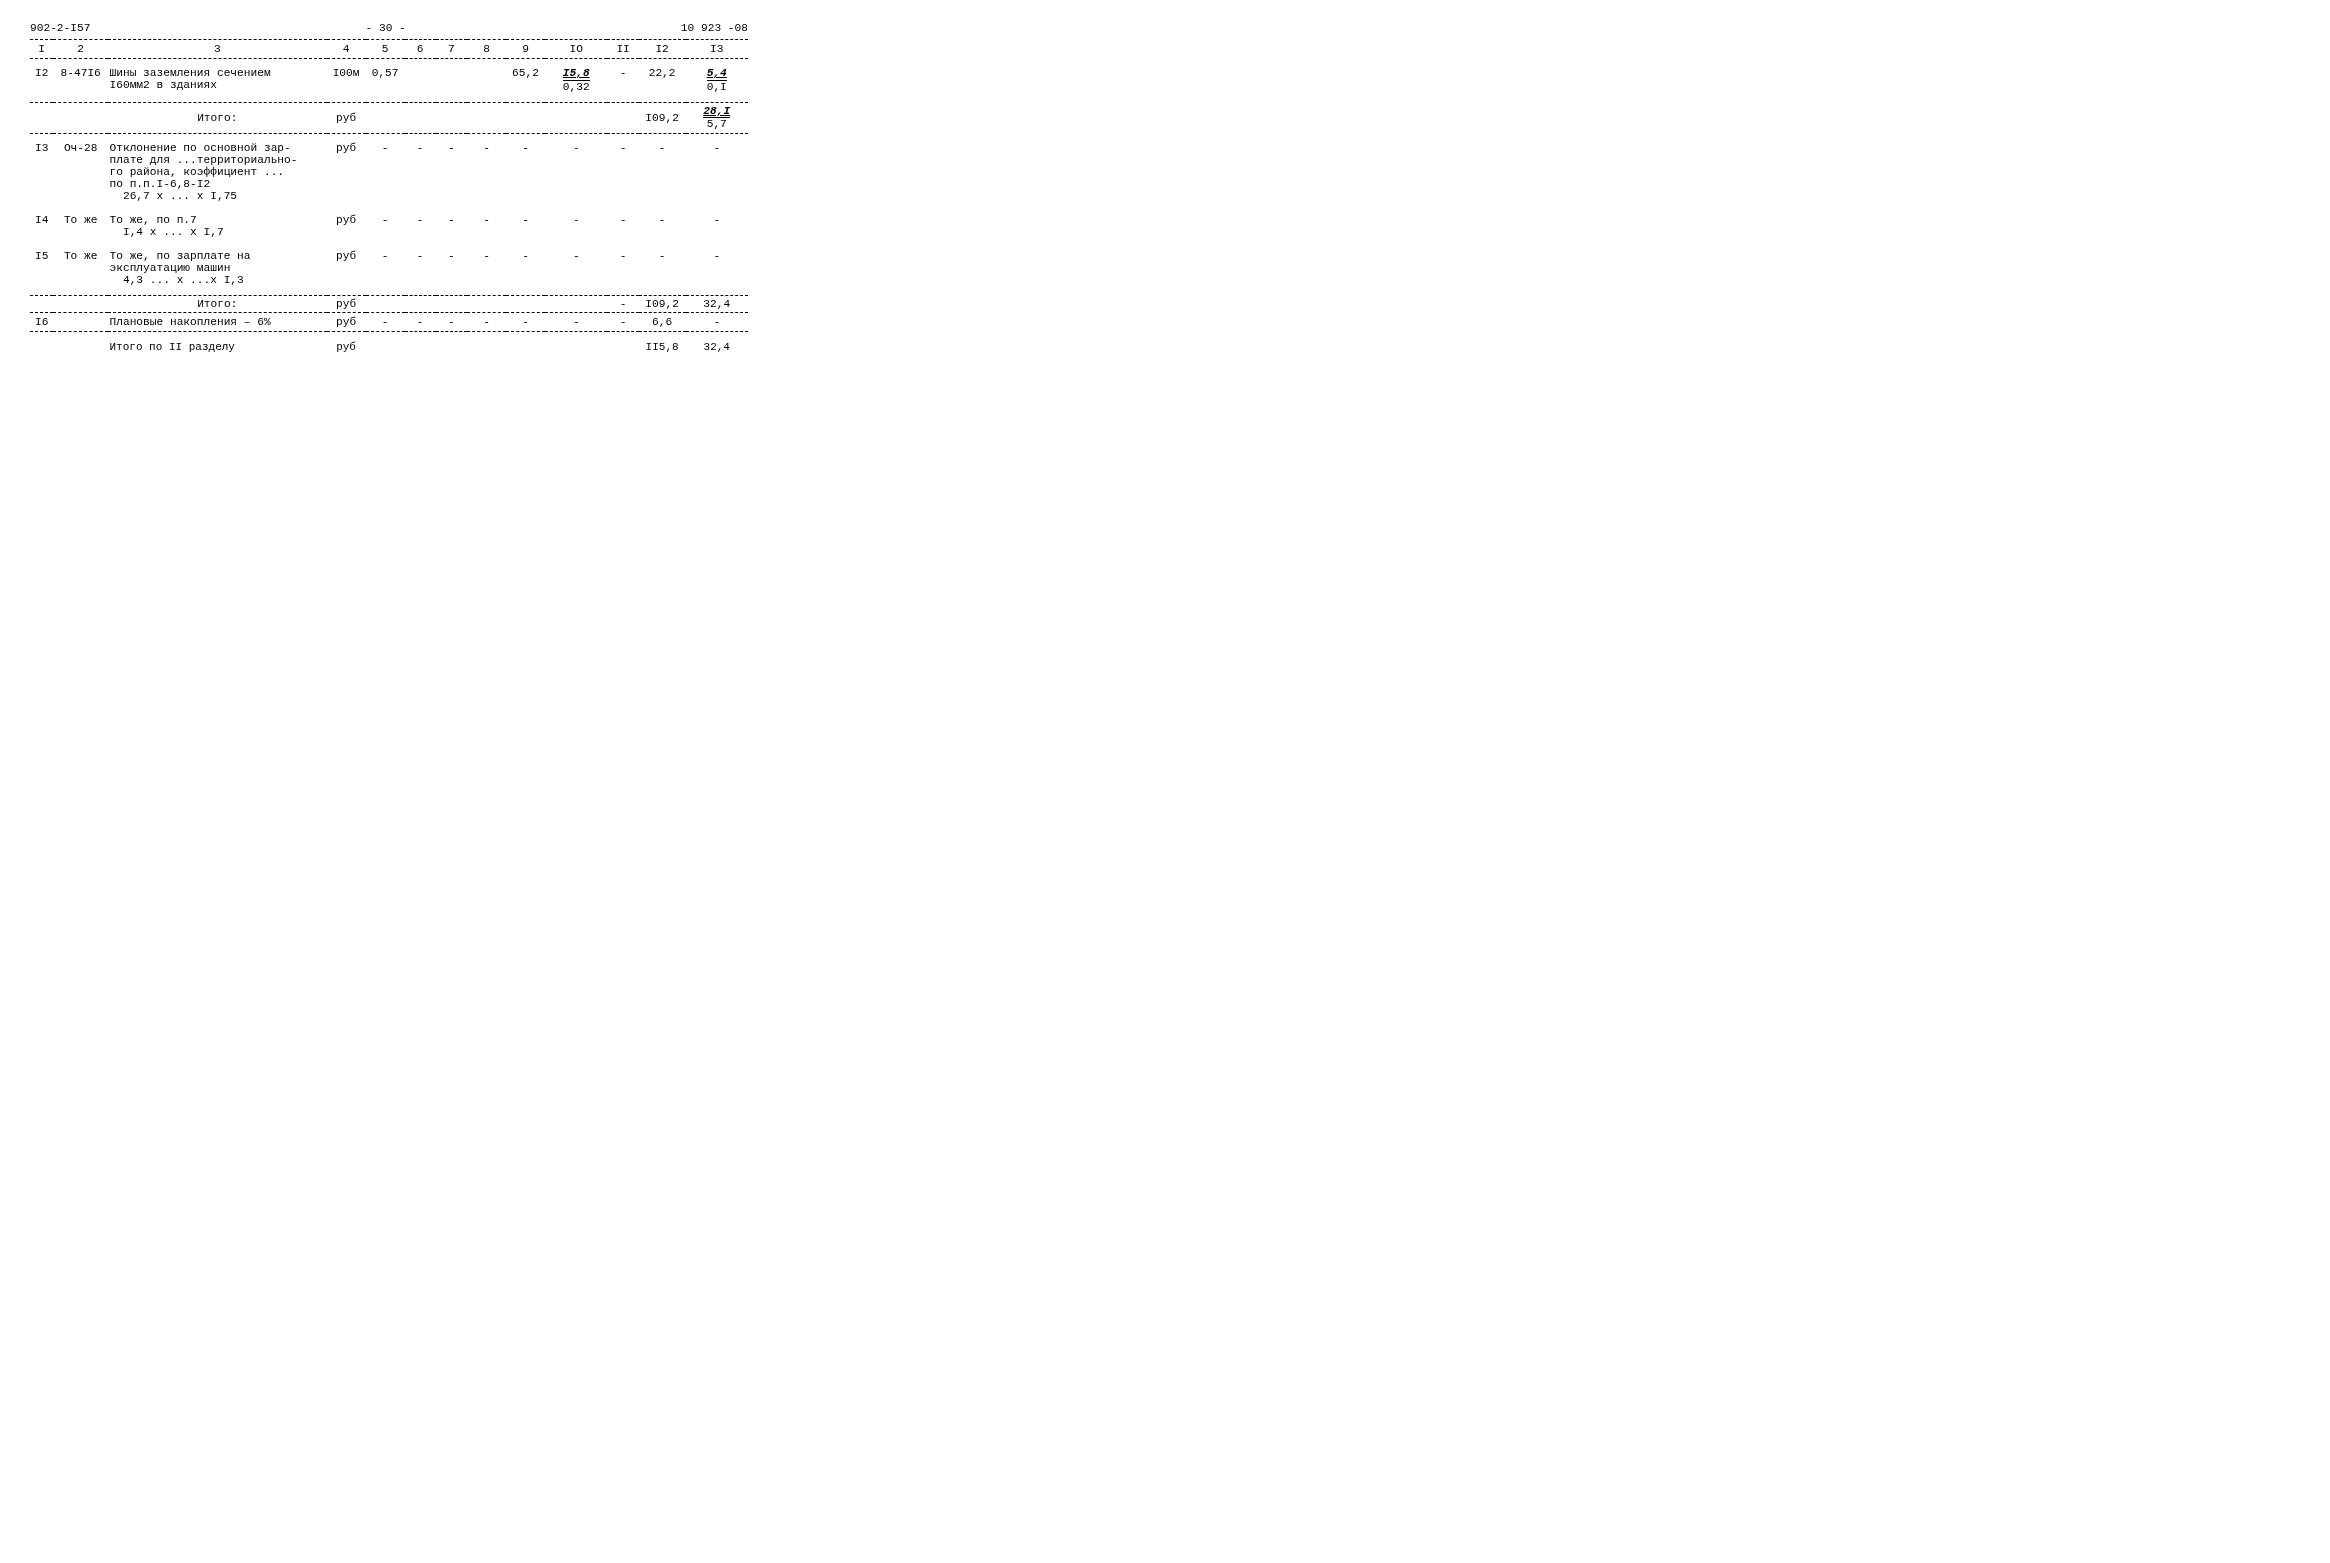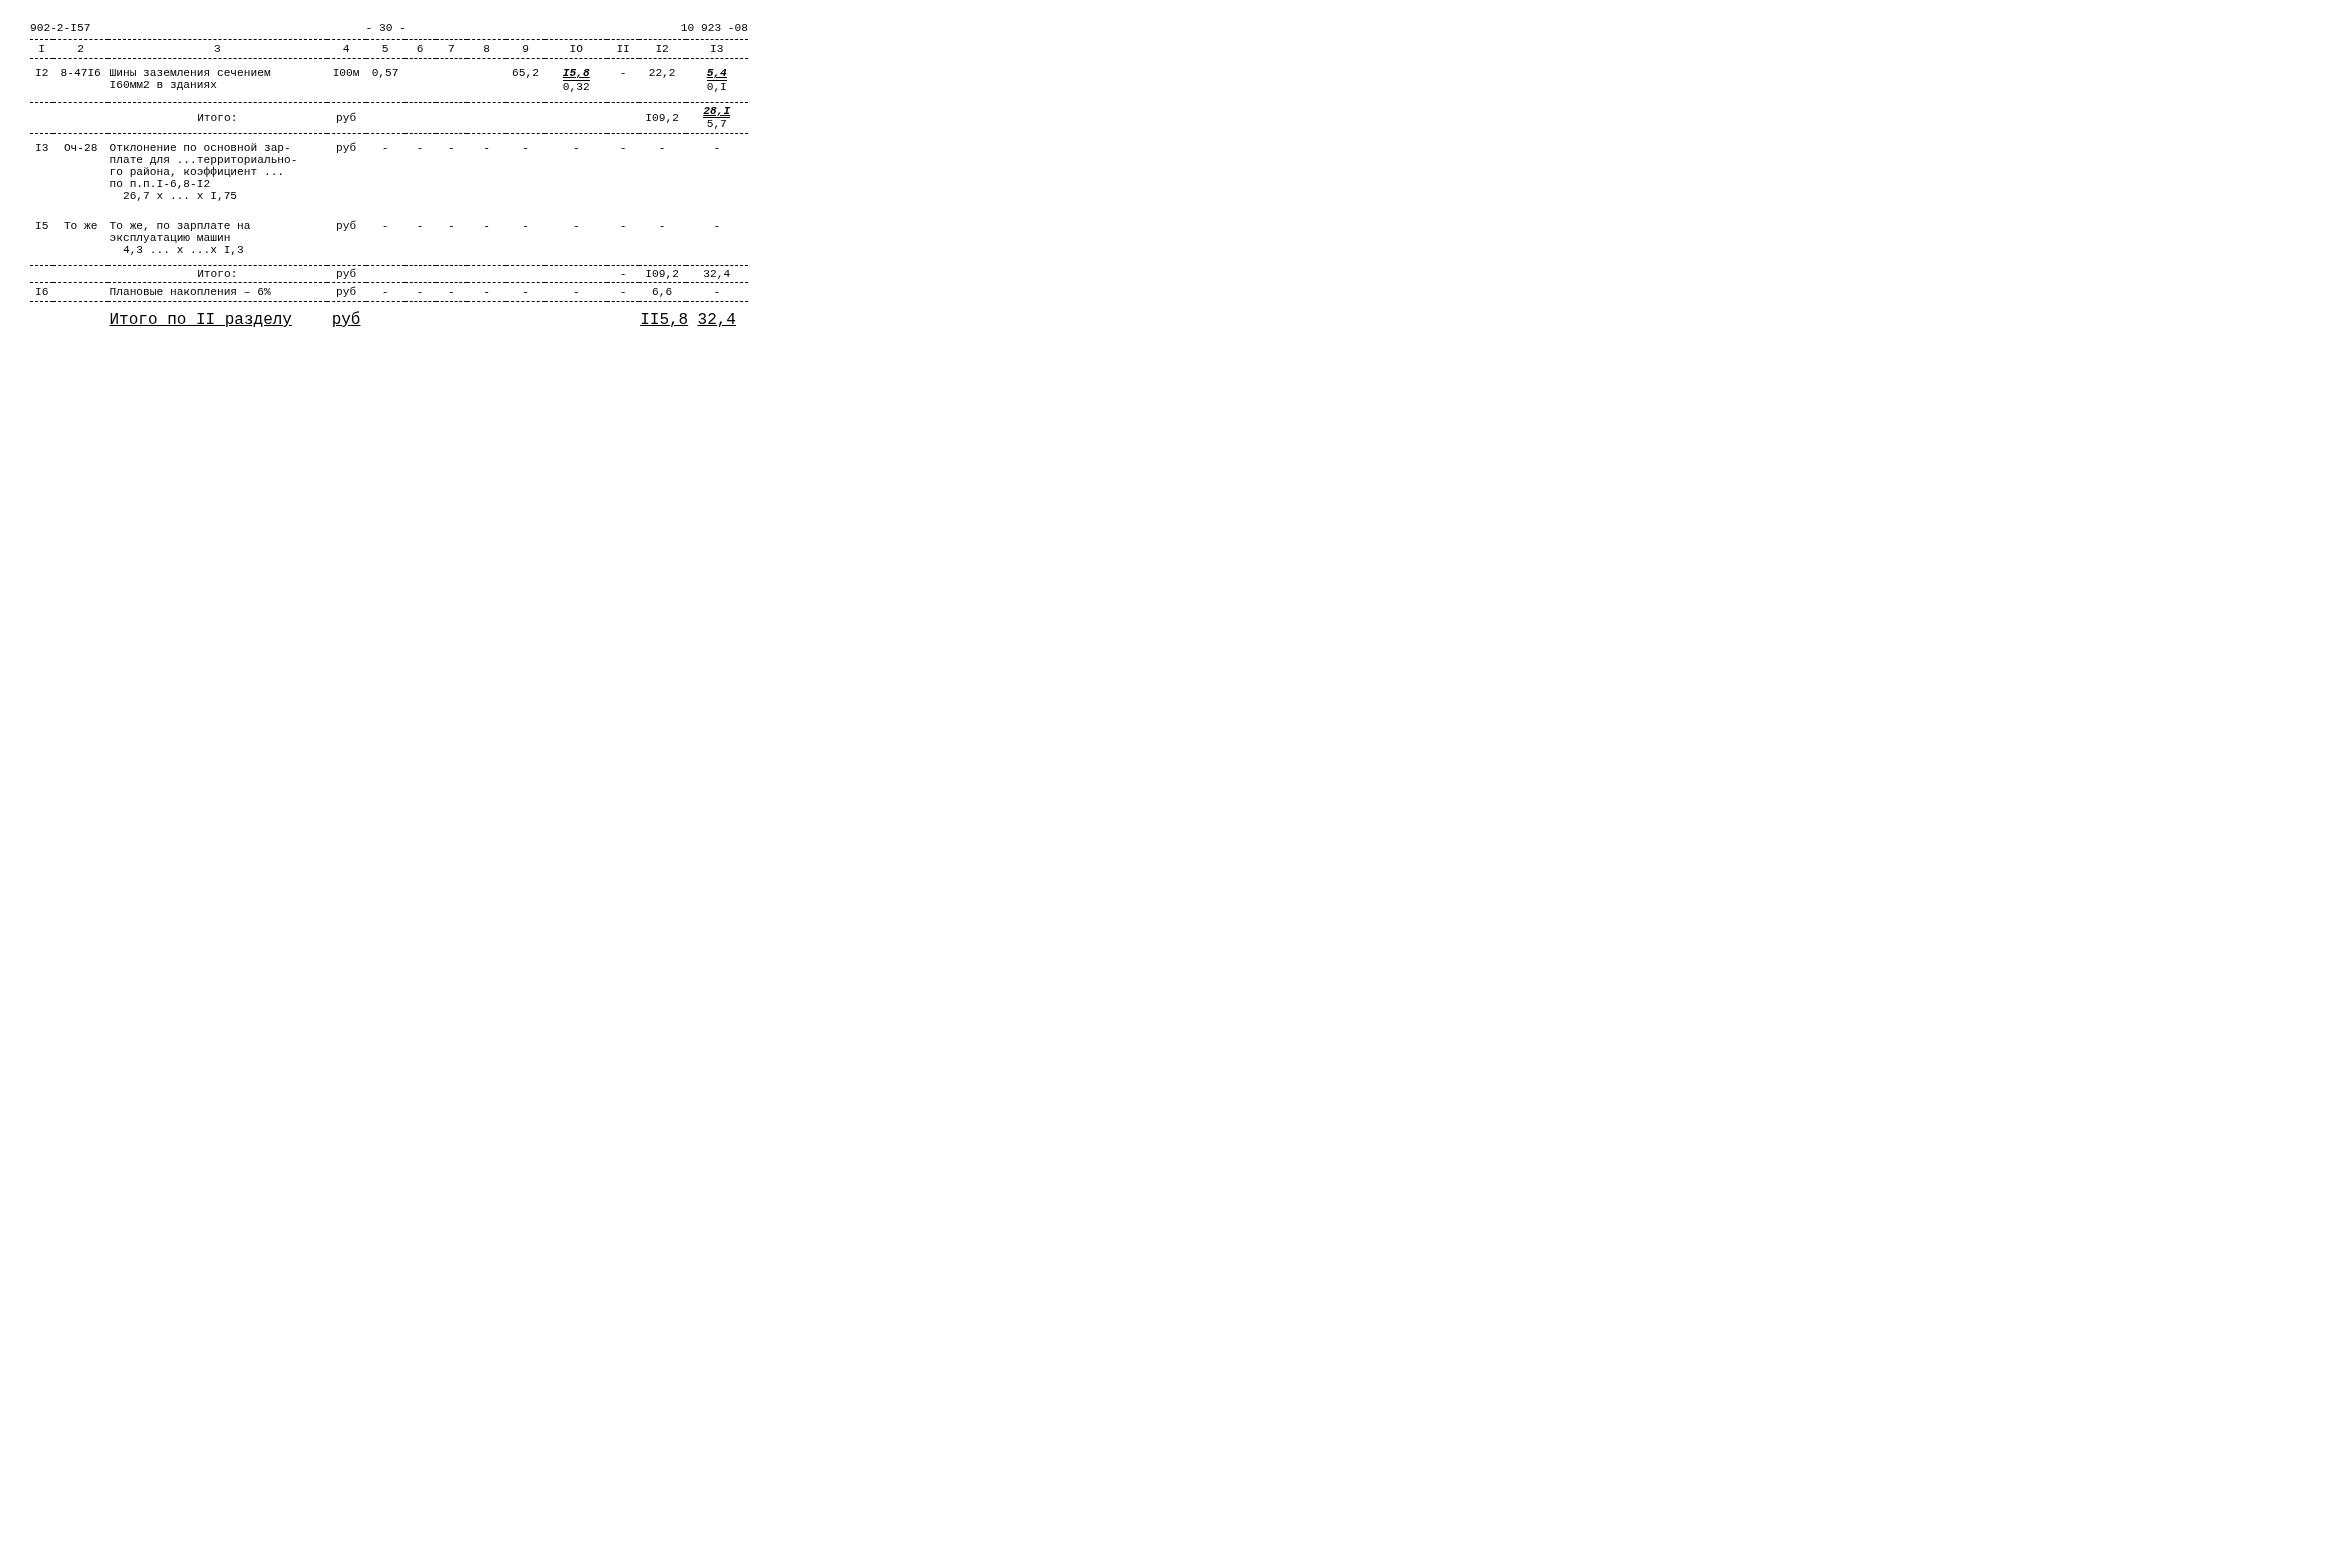--- a/index.html
+++ b/index.html
@@ -104,24 +104,23 @@
       font-weight: bold;
       text-decoration: underline;
     }
 
     .spacer-row td {
       height: 6px;
     }
 
     .total-row td {
       padding: 3.7px 1.5px;
-      font-size: 16px;
+      font-size: 11px;
       text-align: center;
       vertical-align: middle;
-      text-decoration: underline;
     }
 
     .total-row td.left-text {
       text-align: left;
     }
   </style>
 </head>
 <body>
 
 <div class="header-row">
@@ -244,20 +243,38 @@
         <td>-</td>
         <td>-</td>
         <td>-</td>
         <td>-</td>
       </tr>
 
       <tr class="spacer-row">
           <td colspan="13"></td>
         </tr>
 
+      <tr class="data-row">
+        <td>I4</td>
+        <td>То же</td>
+        <td class="left-text">
+          То же, по п.7<br>
+          &nbsp;&nbsp;I,4 х ... х I,7
+        </td>
+        <td>руб</td>
+        <td>-</td>
+        <td>-</td>
+        <td>-</td>
+        <td>-</td>
+        <td>-</td>
+        <td>-</td>
+        <td>-</td>
+        <td>-</td>
+        <td>-</td>
+      </tr>
 
       <tr class="spacer-row">
           <td colspan="13"></td>
         </tr>
 
       <tr class="data-row">
         <td>I5</td>
         <td>То же</td>
         <td class="left-text">
           То же, по зарплате на<br>

